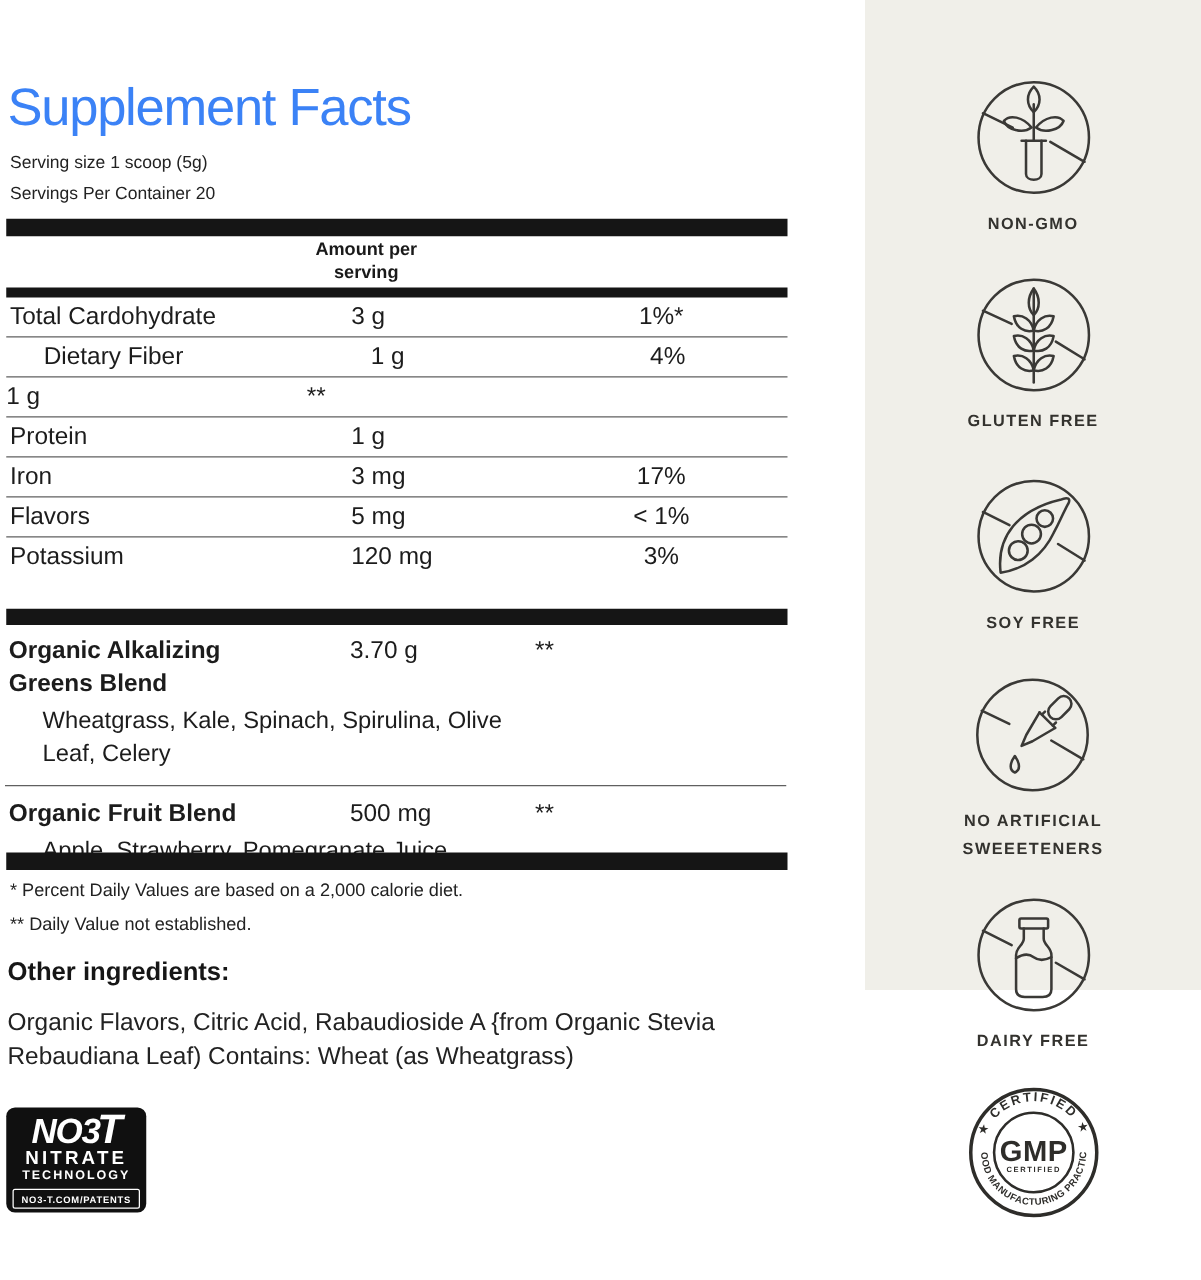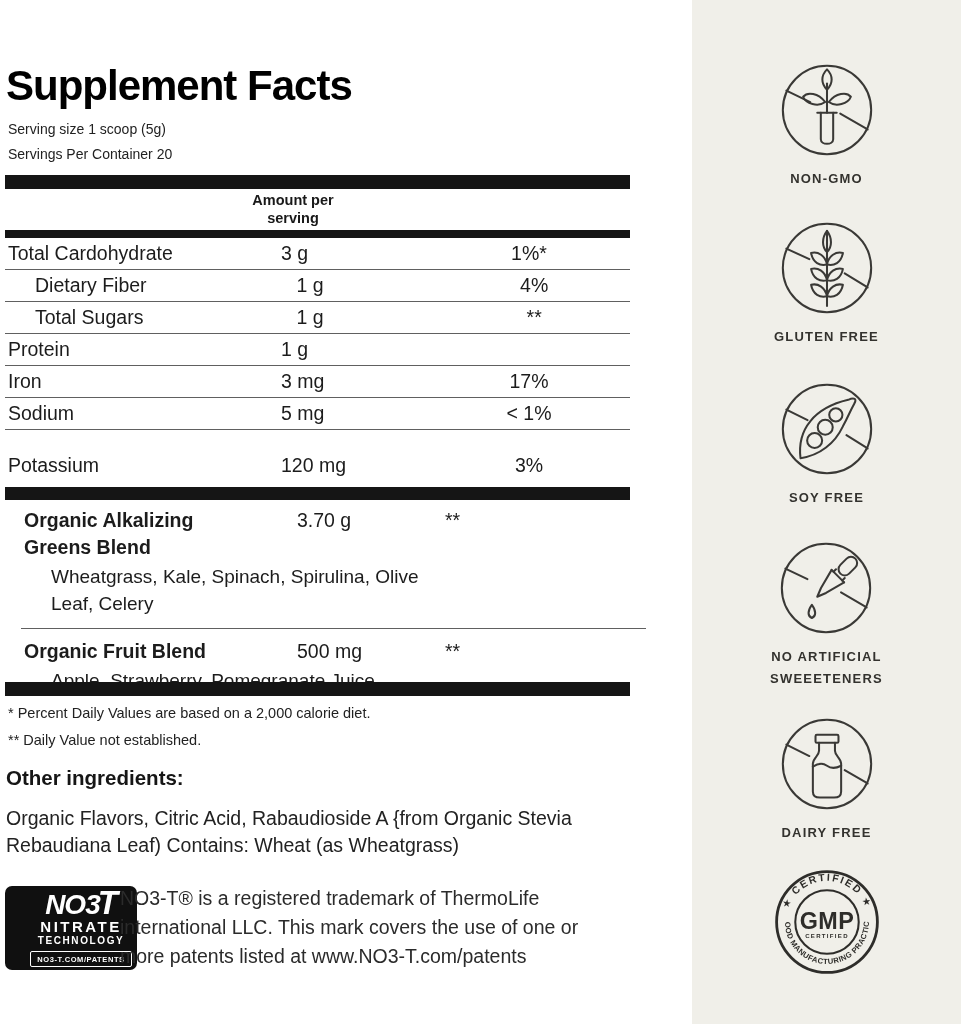--- a/index.html
+++ b/index.html
@@ -6,68 +6,68 @@
   body{
     width:961px;height:1024px;position:relative;overflow:hidden;
     background:#ffffff;
     font-family:"Liberation Sans","DejaVu Sans",sans-serif;
     color:#1c1c1c;
   }
   .abs{position:absolute;}
 
   
   .main{position:absolute;left:0;top:0;width:692px;height:1024px;}
-  .sf-title{left:6px;top:62px;font-size:42px;font-weight:bold;letter-spacing:-1px;color:#000000;}
+  .sf-title{left:6px;top:62px;font-size:42px;font-weight:normal;letter-spacing:-1px;color:#3b82f6;}
   .serv{left:8px;font-size:14px;color:#222;}
   .serv1{top:121px;}
   .serv2{top:146px;}
   .bar{left:5px;width:625px;background:#151515;}
   .bar1{top:175px;height:14px;}
   .bar2{top:230px;height:8px;}
   .bar3{top:487px;height:13px;}
   .bar4{top:682px;height:14px;}
   .hdr{top:191px;width:200px;text-align:center;font-size:14.5px;font-weight:bold;line-height:18px;color:#191919;}
   .hdr-amt{left:193px;}
   .hdr-dv{left:418px;}
 
   .rows{position:absolute;top:238px;left:5px;width:625px;}
   .t-row{display:flex;height:31px;align-items:center;border-bottom:1.5px solid #606060;font-size:19.5px;}
-  .t-row:last-child{border-bottom:none;margin-top:20px;}
+  .t-row:last-child{border-bottom:none;}
   .c-name{width:273px;padding-left:3px;white-space:nowrap;}
   .indent .c-name{padding-left:30px;}
   .c-amt{width:148px;}
   .c-dv{width:200px;text-align:center;}
 
-  .blends{position:absolute;top:507px;left:21px;width:625px;}
+  .blends{position:absolute;top:507px;left:4px;width:625px;}
   .blend-row{display:flex;font-size:19.5px;font-weight:bold;line-height:27px;}
   .b-name{width:273px;padding-left:3px;}
   .b-name span{display:inline-block;max-width:205px;}
   .b-amt{width:148px;font-weight:normal;}
   .b-dv{width:60px;font-weight:normal;}
   .b-ing{margin-left:30px;width:402px;font-size:19px;line-height:26.5px;font-weight:normal;margin-top:3px;}
   .blend-sep{border-bottom:1.5px solid #606060;padding-bottom:11px;margin-bottom:9px;}
 
   .fn{left:8px;font-size:14.5px;color:#222;}
   .fn1{top:705px;}
   .fn2{top:732px;}
   .oi-h{left:6px;top:766px;font-size:20.5px;font-weight:bold;color:#161616;}
   .oi-t{left:6px;top:805px;width:624px;font-size:19.5px;line-height:27px;color:#222;}
 
   .no3t-logo{left:5px;top:886px;width:112px;height:84px;background:#101010;border-radius:7px;
-    color:#fff;text-align:center;display:flex;flex-direction:column;justify-content:center;padding-left:20px;}
+    color:#fff;text-align:center;display:flex;flex-direction:column;justify-content:center;}
   .logo-top{font-weight:bold;font-style:italic;font-size:28px;line-height:28px;letter-spacing:-1px;}
   .logo-top .bigT{font-size:33px;margin-left:-2px;}
   .logo-l2{font-weight:bold;font-size:15px;letter-spacing:2.5px;line-height:16px;}
   .logo-l3{font-weight:bold;font-size:10px;letter-spacing:1.6px;line-height:12px;}
   .logo-l4{border:1.5px solid #fff;border-radius:2px;font-size:7.5px;font-weight:bold;letter-spacing:0.6px;
     margin:4px 5px 0 5px;padding:2.5px 0;}
   .tm-text{left:120px;top:884px;width:492px;font-size:19.5px;line-height:29px;color:#2b2b2b;}
 
   
-  .sidebar{position:absolute;left:692px;top:0;width:269px;height:1024px;
+  .sidebar{position:absolute;left:692px;top:0;width:269px;height:792px;
     display:flex;flex-direction:column;align-items:center;padding-top:57px;box-sizing:border-box;}
   .badge{display:flex;flex-direction:column;align-items:center;}
   .badge svg{width:106px;height:106px;display:block;}
   .badge-label{margin-top:5px;font-size:13px;font-weight:bold;letter-spacing:1.2px;
     color:#33322e;text-align:center;line-height:22px;}
   .m1{margin-top:25px;}.m2{margin-top:28px;}.m3{margin-top:26px;justify-content:space-between;}.m4{margin-top:21px;}.m5{margin-top:22px;}
   .gmp svg{width:112px;height:112px;}
   .ic{stroke:#3a3936;stroke-width:2.3;fill:none;stroke-linecap:round;stroke-linejoin:round;}
   .seal-txt{fill:#2e2d2a;font-weight:bold;}
 </style>
@@ -93,36 +93,35 @@
       <div class="c-name">Total Cardohydrate</div>
       <div class="c-amt">3 g</div>
       <div class="c-dv">1%*</div>
     </div>
     <div class="t-row indent">
       <div class="c-name">Dietary Fiber</div>
       <div class="c-amt">1 g</div>
       <div class="c-dv">4%</div>
     </div>
     <div class="t-row indent">
-      <div class="c-name">Total Sugars</div>
       <div class="c-amt">1 g</div>
       <div class="c-dv">**</div>
     </div>
     <div class="t-row">
       <div class="c-name">Protein</div>
       <div class="c-amt">1 g</div>
       <div class="c-dv"></div>
     </div>
     <div class="t-row">
       <div class="c-name">Iron</div>
       <div class="c-amt">3 mg</div>
       <div class="c-dv">17%</div>
     </div>
     <div class="t-row">
-      <div class="c-name">Sodium</div>
+      <div class="c-name">Flavors</div>
       <div class="c-amt">5 mg</div>
       <div class="c-dv">&lt; 1%</div>
     </div>
     <div class="t-row">
       <div class="c-name">Potassium</div>
       <div class="c-amt">120 mg</div>
       <div class="c-dv">3%</div>
     </div>
   </div>
 
@@ -154,21 +153,20 @@
 
   <div class="abs oi-h">Other ingredients:</div>
   <div class="abs oi-t">Organic Flavors, Citric Acid, Rabaudioside A {from Organic Stevia Rebaudiana Leaf) Contains: Wheat (as Wheatgrass)</div>
 
   <div class="abs no3t-logo">
     <div class="logo-top"><span>NO3</span><span class="bigT">T</span></div>
     <div class="logo-l2">NITRATE</div>
     <div class="logo-l3">TECHNOLOGY</div>
     <div class="logo-l4">NO3-T.COM/PATENTS</div>
   </div>
-  <div class="abs tm-text">NO3-T® is a registered trademark of ThermoLife international LLC. This mark covers the use of one or more patents listed at www.NO3-T.com/patents</div>
 </div>
 
 <div class="sidebar" style="background: rgb(240, 239, 233);">
 
   <div class="badge">
     <svg viewBox="0 0 120 120">
       <g class="ic">
         <circle cx="60" cy="60" r="50"></circle>
         <path d="M14 38 L41 51"></path>
           <path d="M75 64 L106 82"></path>

